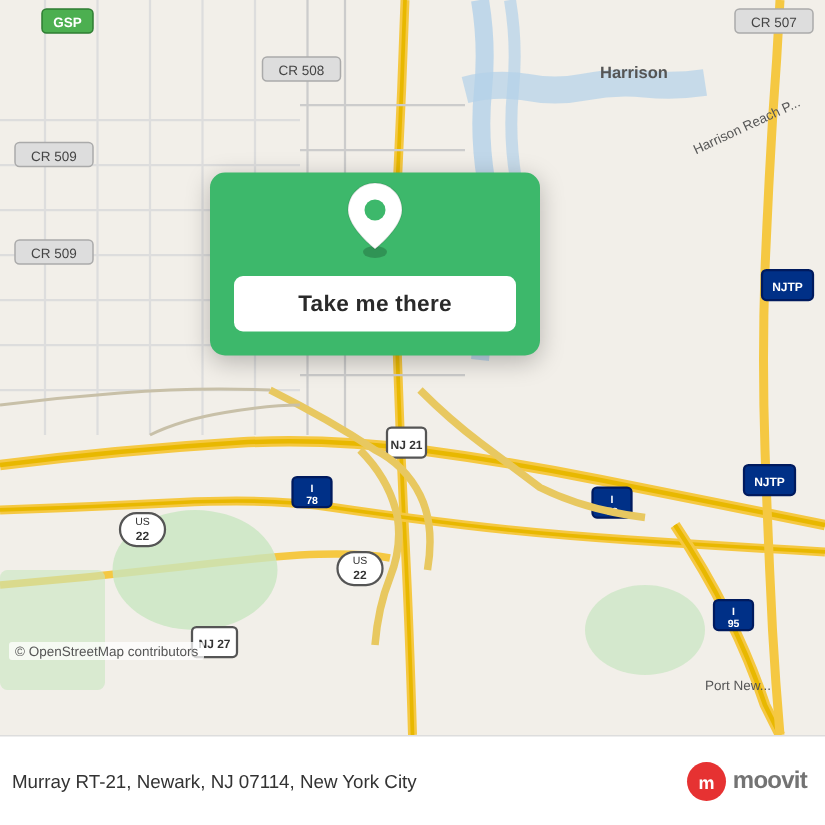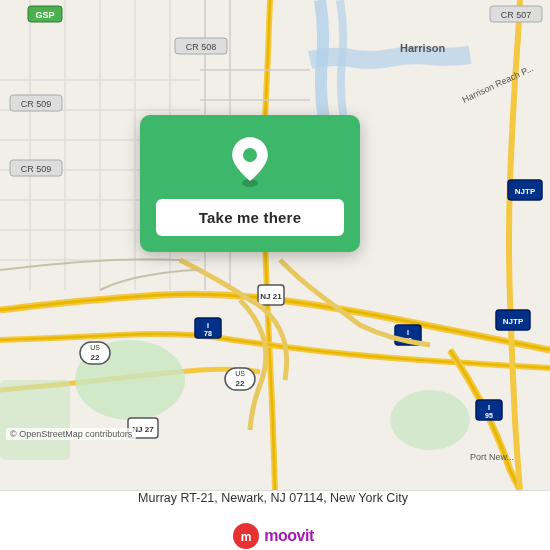--- a/index.html
+++ b/index.html
@@ -28,21 +28,21 @@
     }
 
     
     #action-card {
       position: absolute;
       top: 115px;
       left: 140px;
       width: 220px;
       background: #3db86b;
       border-radius: 10px;
-      padding: 20px 16px 16px 16px;
+      padding: 5px 16px 16px 16px;
       display: flex;
       flex-direction: column;
       align-items: center;
       box-shadow: 0 4px 16px rgba(0,0,0,0.25);
       z-index: 10;
     }
 
     #pin-icon {
       width: 44px;
       height: 52px;
@@ -68,21 +68,20 @@
       width: 550px;
       height: 60px;
       background: white;
       display: flex;
       align-items: center;
       justify-content: center;
       padding: 0 12px 0 8px;
       border-top: 1px solid #ddd;
       position: absolute;
       bottom: 0;
-      flex-direction: column;
     }
 
     #address-text {
       font-size: 12.5px;
       color: #333;
       font-weight: 500;
       flex: 1;
     }
 
     #moovit-logo {
@@ -93,21 +92,21 @@
     }
 
     .moovit-icon {
       width: 28px;
       height: 28px;
     }
 
     #moovit-wordmark {
       font-size: 16px;
       font-weight: 700;
-      color: #a21caf;
+      color: #737373;
       letter-spacing: -0.5px;
     }
 
     
     #osm-attribution {
       position: absolute;
       bottom: 50px;
       left: 6px;
       font-size: 9px;
       color: #555;

